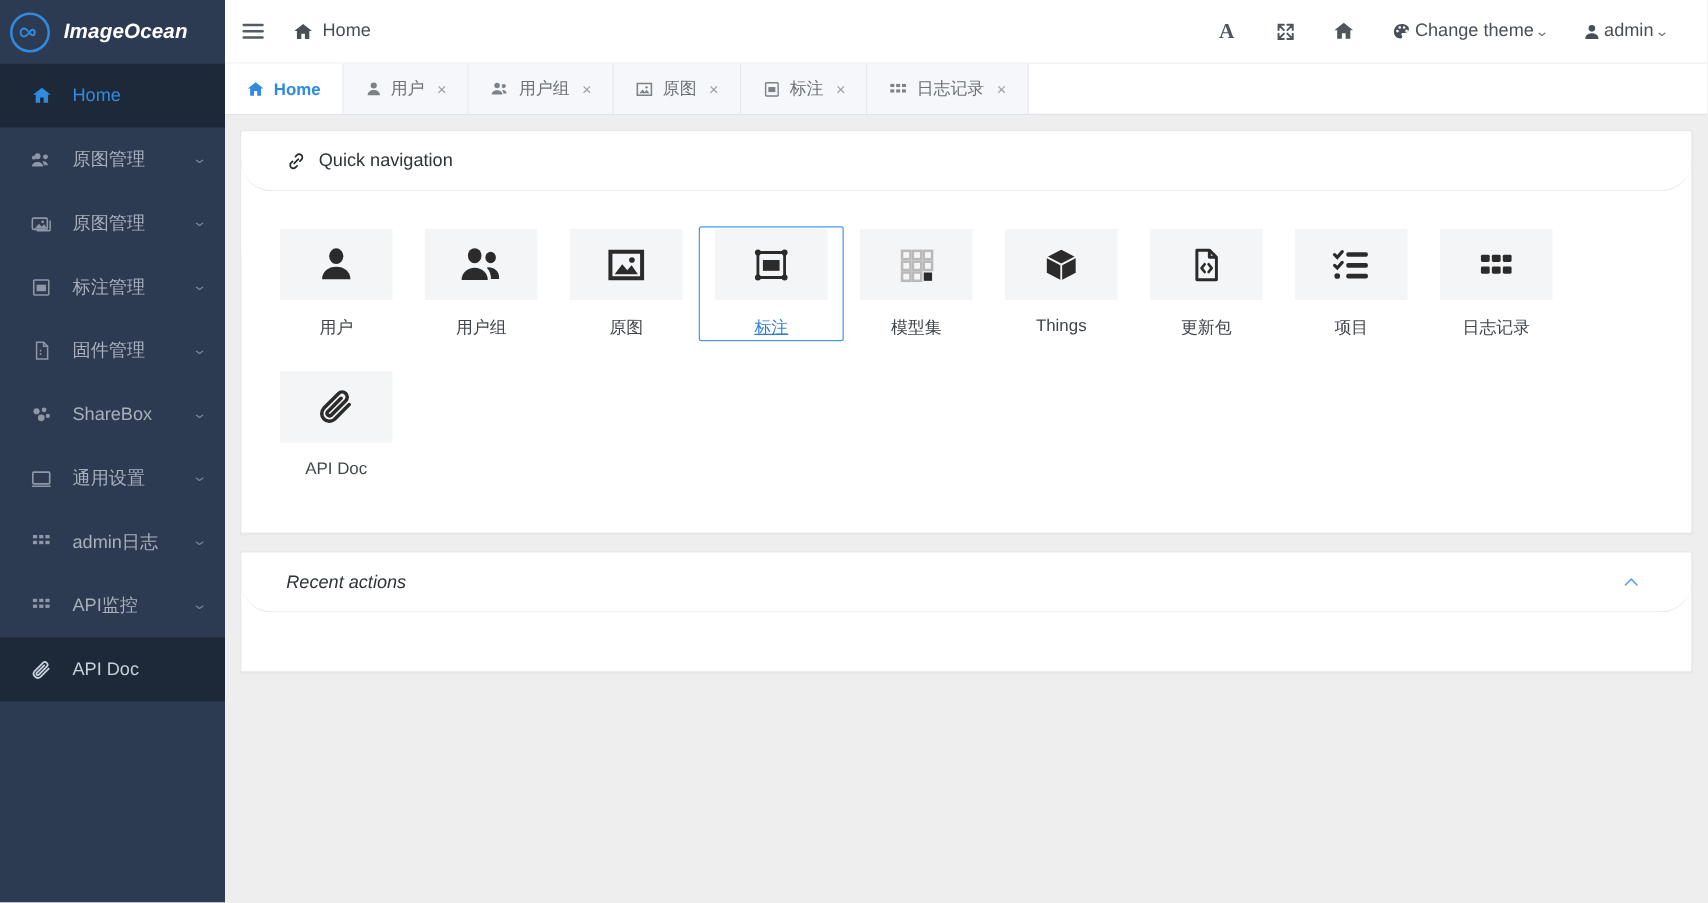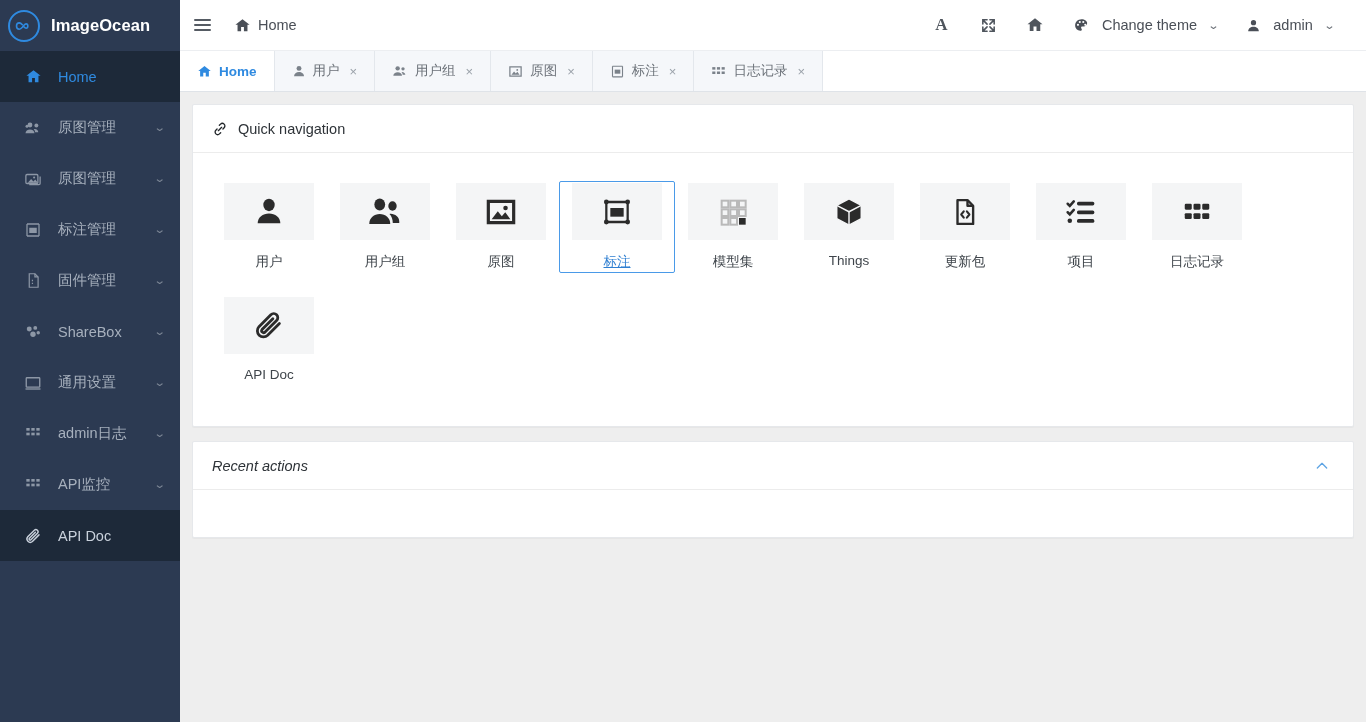--- a/index.html
+++ b/index.html
@@ -34,20 +34,21 @@
     color: #2f8ae0;
     font-size: 17px; line-height: 1;
     font-weight: bold;
   }
   .brand-name {
     margin-left: 11px;
     color: #ffffff;
     font-size: 16.5px;
     font-weight: bold;
     letter-spacing: .1px;
+    font-style: italic;
   }
   .nav { flex: 1 1 auto; }
   .nav-item {
     height: 51px;
     display: flex; align-items: center;
     padding: 0 16px 0 22px;
     color: #a7b0bd;
     font-size: 14.5px;
     cursor: pointer;
     position: relative;
@@ -99,21 +100,21 @@
     color: #4a4f57; font-size: 14.5px;
     margin-left: 10px; cursor: pointer;
   }
   .topbar-spacer { flex: 1 1 auto; }
   .tb-btn {
     width: 47px; height: 51px;
     display: flex; align-items: center; justify-content: center;
     color: #4f555d; cursor: pointer;
   }
   .tb-group {
-    display: flex; align-items: center; gap: 12px;
+    display: flex; align-items: center; gap: 2px;
     color: #4a4f57; font-size: 14.5px;
     padding: 0 14px; height: 51px; cursor: pointer;
   }
   .tb-group .caret { font-size: 11px; transform: scaleX(1.3); color: #6b7077; }
 
   
   .tabbar {
     height: 41px; flex: 0 0 41px;
     background: #ffffff;
     display: flex; align-items: stretch;
@@ -153,24 +154,25 @@
   .card {
     background: #ffffff;
     border: 1px solid #e6e8eb;
     border-radius: 2px;
     box-shadow: 0 1px 1px rgba(0,0,0,.035);
   }
   .card + .card { margin-top: 14px; font-style: italic; }
   .card-head {
     height: 48px;
     display: flex; align-items: center;
-    padding: 0 19px;
+    padding: 0 36px;
     border-bottom: 1px solid #ececec;
     color: #2e3338;
     font-size: 14.5px;
+    border-radius: 24px;
   }
   .card-head .chead-ic { margin-right: 10px; display: flex; align-items: center; color: #22262a; }
   .card-head .head-spacer { flex: 1 1 auto; }
   .collapse-btn { color: #5fa5e4; cursor: pointer; display: flex; align-items: center; padding: 4px; }
 
   .nav-grid {
     display: flex; flex-wrap: wrap;
     padding: 28px 10px 20px 18px;
     gap: 0;
   }

